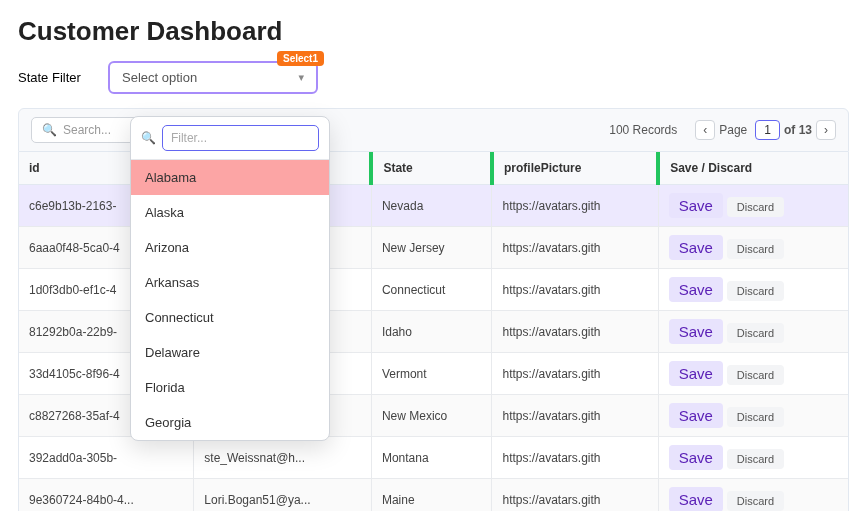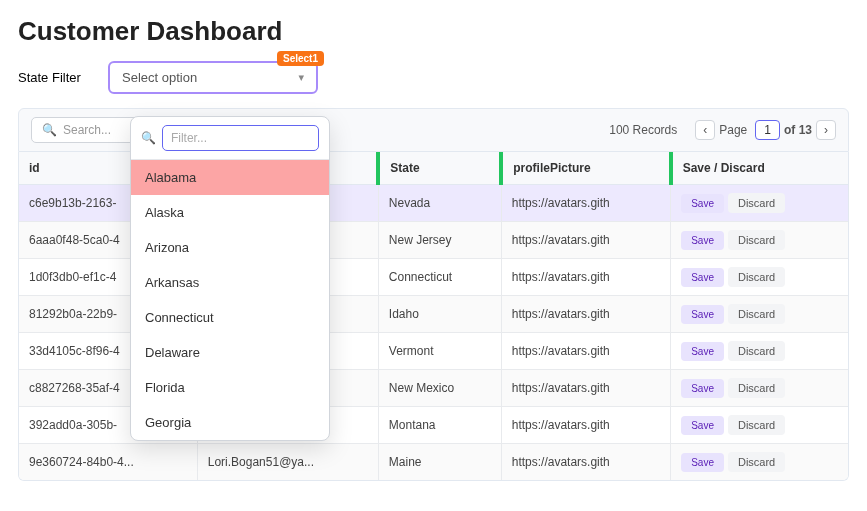--- a/index.html
+++ b/index.html
@@ -78,21 +78,21 @@
     tbody tr { border-bottom: 1px solid #e8eaed; }
     tbody tr:last-child { border-bottom: none; }
     tbody tr:nth-child(odd) { background: #fff; }
     tbody tr:nth-child(even) { background: #fafafa; }
     tbody tr.highlighted { background: #ede9fe; }
     tbody td { padding: 8px 10px; color: #444; border-right: 1px solid #e8eaed; }
     tbody td:last-child { border-right: none; }
 
     .save-btn {
       background: #e8e3fd; border: none; border-radius: 4px;
-      padding: 4px 10px; cursor: pointer; font-size: 10px; color: #5b21b6;
+      padding: 4px 10px; cursor: pointer; font-size: 15px; color: #5b21b6;
       margin-right: 4px;
     }
     .discard-btn {
       background: #f3f4f6; border: none; border-radius: 4px;
       padding: 4px 10px; cursor: pointer; font-size: 11px; color: #555;
     }
 
     
     .dropdown-overlay {
       position: absolute; top: 116px; left: 130px;

